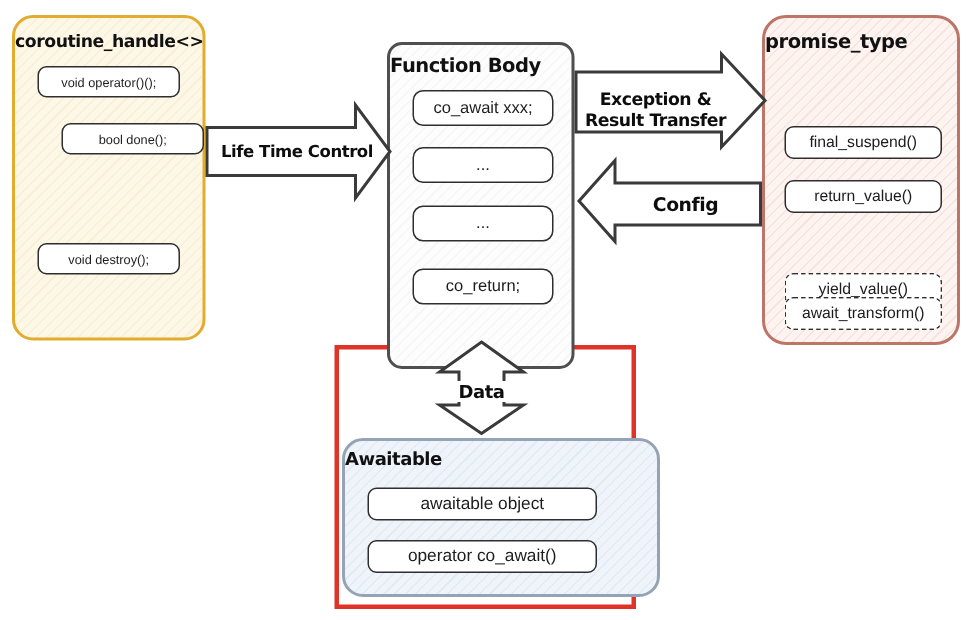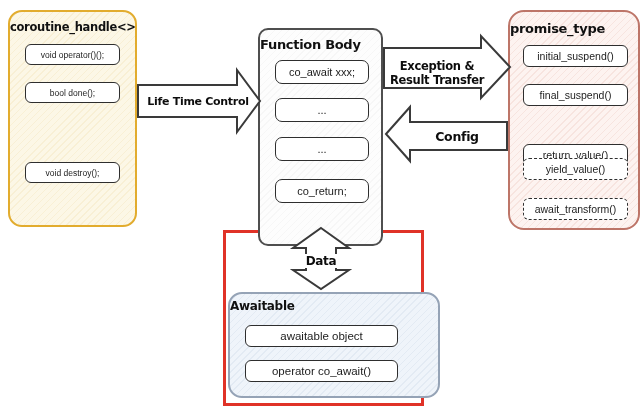--- a/index.html
+++ b/index.html
@@ -21,21 +21,21 @@
 
   
   #box-coroutine{
     left:8px;top:10px;width:129px;height:217px;border:2.5px solid #e2ac2e;border-radius:14px;
     background:repeating-linear-gradient(135deg, rgba(216,172,60,0.10) 0 1px, transparent 1px 5px),#fcf7e6;
     z-index:2;
   }
   #box-coroutine .box-title{top:8px;font-size:11.5px;}
   #box-coroutine .item{left:15px;width:95px;height:21px;font-size:8.5px;}
   #box-coroutine .item:nth-of-type(2){top:32px;}
-  #box-coroutine .item:nth-of-type(3){top:70px;}
+  #box-coroutine .item:nth-of-type(3){top:70px;margin-left:16px;}
   #box-coroutine .item:nth-of-type(4){top:111px;}
   #box-coroutine .item:nth-of-type(5){top:150px;}
 
   
   #box-function{
     left:258px;top:10px;width:125px;height:218px;border:2px solid #4f4f4f;border-radius:10px;
     background:repeating-linear-gradient(135deg, rgba(130,130,130,0.05) 0 1px, transparent 1px 5px),#fdfdfd;
     z-index:2;
     margin-top:18px;
   }
@@ -106,21 +106,20 @@
   <div id="box-function" class="box">
     <div class="box-title">Function Body</div>
     <div class="item" style="top:30px">co_await xxx;</div>
     <div class="item" style="top:68px">...</div>
     <div class="item" style="top:107px">...</div>
     <div class="item" style="top:149px">co_return;</div>
   </div>
 
   <div id="box-promise" class="box">
     <div class="box-title">promise_type</div>
-    <div class="item" style="top:33px">initial_suspend()</div>
     <div class="item" style="top:72px">final_suspend()</div>
     <div class="item" style="top:108px">return_value()</div>
     <div class="item dashed" style="top:146px">yield_value()</div>
     <div class="item dashed" style="top:186px">await_transform()</div>
   </div>
 
   <div id="box-awaitable" class="box">
     <div class="box-title">Awaitable</div>
     <div class="item" style="top:31px">awaitable object</div>
     <div class="item" style="top:66px">operator co_await()</div>

